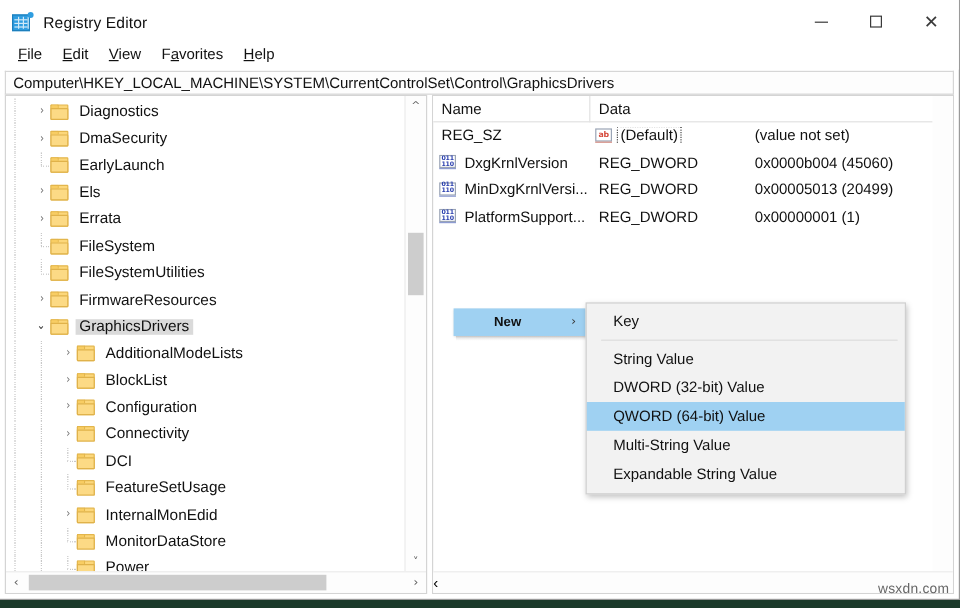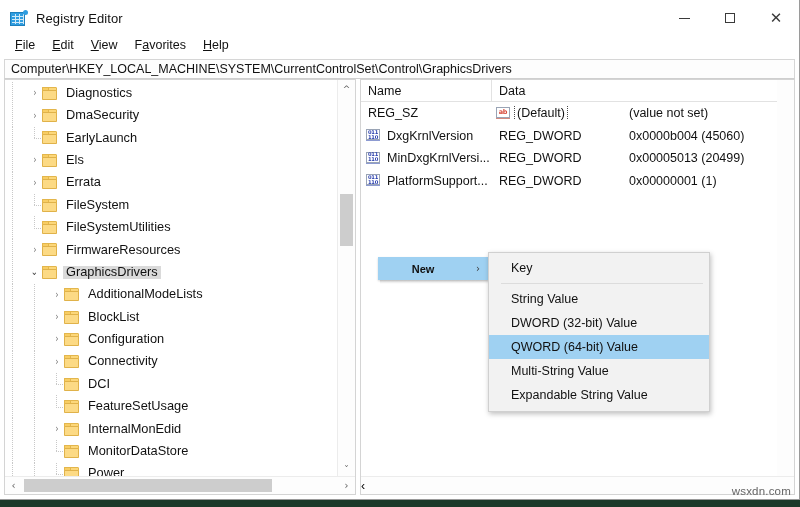--- a/index.html
+++ b/index.html
@@ -231,21 +231,21 @@
   .ctx-new .arr{
     width:20px;text-align:center;font-size:10px;color:#3a3a3a;
     font-family:"DejaVu Sans",sans-serif;
   }
   .ctx-new-shadow{
     position:absolute;left:380px;top:280px;width:110px;height:4px;
     background:linear-gradient(to bottom,rgba(0,0,0,.13),rgba(0,0,0,0));
     z-index:39;
   }
   .submenu{
-    position:absolute;left:488px;top:252px;width:222px;
+    position:absolute;left:488px;top:252px;width:267px;
     background:#f2f2f2;border:1px solid #d0d0d0;
     box-shadow:1px 2px 5px rgba(0,0,0,.25);
     z-index:45;padding:3px 0 4px 0;box-sizing:border-box;
   }
   .sm-item{
     height:24px;display:flex;align-items:center;padding-left:22px;
     font-size:12.5px;color:#111;
   }
   .sm-item.hl{background:#9fd1f2;}
   .sm-sep{height:1px;background:#dcdcdc;margin:3px 6px 3px 12px;}

